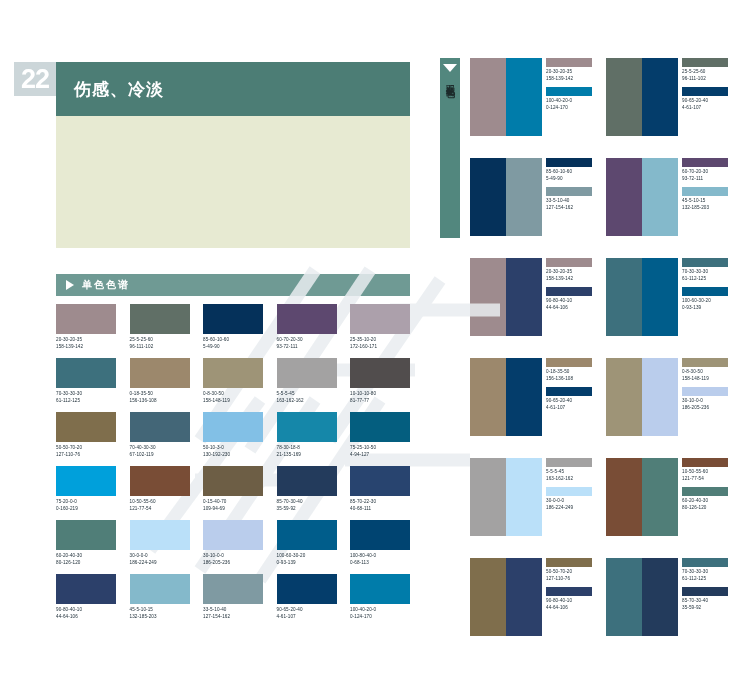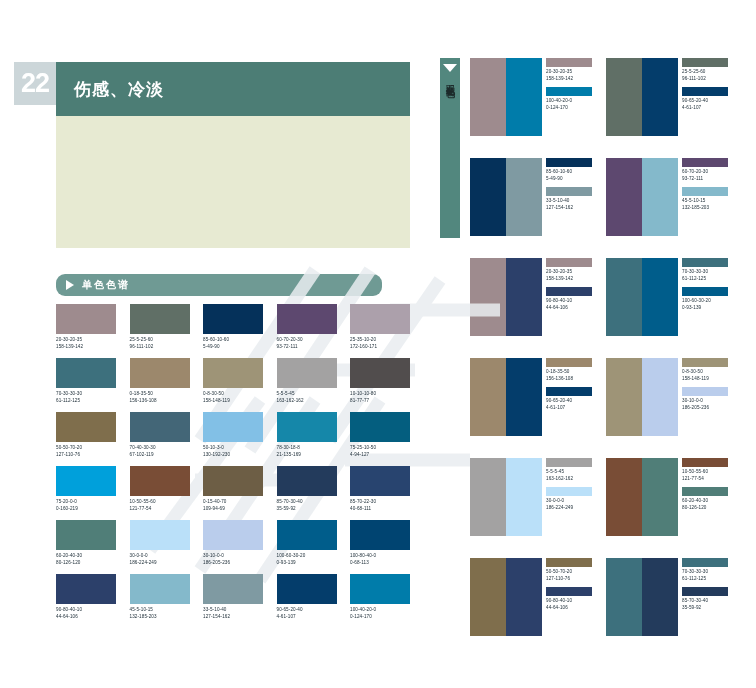--- a/index.html
+++ b/index.html
@@ -34,21 +34,21 @@
     top: 62px;
     width: 396px;
     height: 46px;
     z-index: 2;
   }
   #page-number-box {
     position: absolute;
     left: 0;
     top: 0;
     width: 42px;
-    height: 43px;
+    height: 34px;
     background: #ccd6d9;
     display: flex;
     align-items: center;
     justify-content: center;
   }
   #page-number-box .num {
     font-size: 27px;
     font-weight: bold;
     color: #ffffff;
     letter-spacing: -1px;
@@ -81,27 +81,26 @@
     height: 140px;
     background: #e7ead2;
     z-index: 1;
   }
 
   
   #section-bar {
     position: absolute;
     left: 56px;
     top: 274px;
-    width: 326px;
+    width: 354px;
     height: 22px;
     background: #6f9a94;
     display: flex;
     align-items: center;
     z-index: 2;
-    border-radius: 9px;
   }
   #section-bar .tri {
     width: 0;
     height: 0;
     border-top: 5px solid transparent;
     border-bottom: 5px solid transparent;
     border-left: 8px solid #ffffff;
     margin-left: 10px;
   }
   #section-bar .label {

